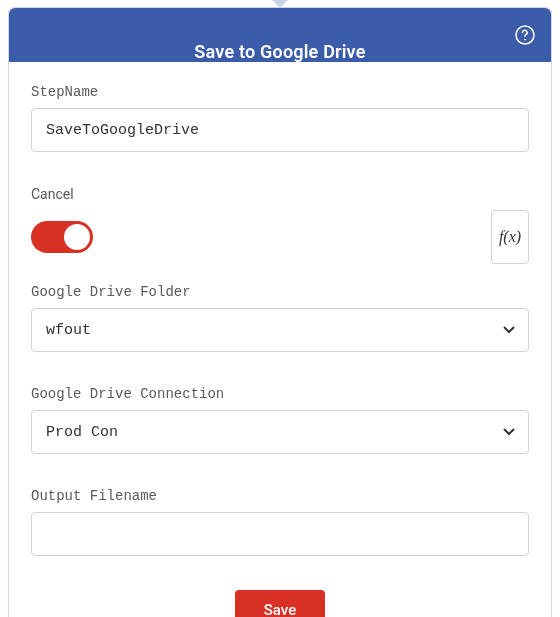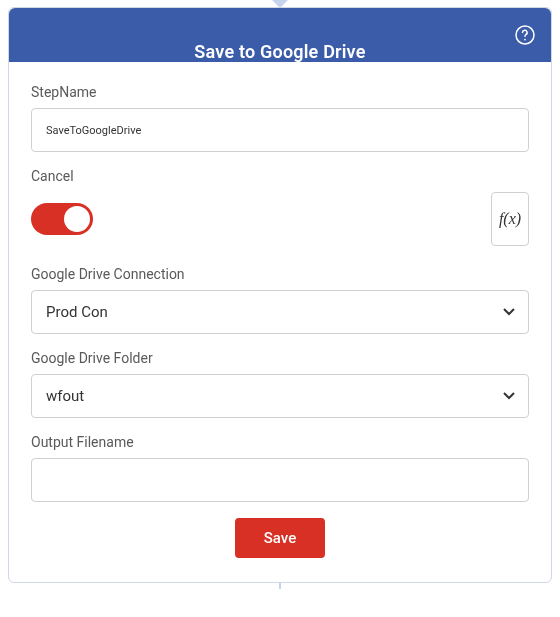--- a/index.html
+++ b/index.html
@@ -59,35 +59,36 @@
       justify-content: center;
       cursor: pointer;
     }
     .help-icon svg {
       display: block;
     }
     .card-body {
       padding: 22px 22px 24px 22px;
     }
     .field {
-      margin-bottom: 16px;
+      margin-bottom: 34px;
+      font-family: Liberation Mono, monospace;
     }
     .field-label {
       font-size: 14px;
       color: #5a5a5a;
       margin-bottom: 8px;
       display: block;
     }
     .text-input {
       width: 100%;
       height: 44px;
       border: 1px solid #d0d0d0;
       border-radius: 4px;
       padding: 0 14px;
-      font-size: 11px;
+      font-size: 15px;
       color: #333;
       font-family: inherit;
       background: #fff;
     }
     .select-wrapper {
       position: relative;
     }
     .select-input {
       width: 100%;
       height: 44px;
@@ -211,52 +212,52 @@
       <input type="text" class="text-input" value="SaveToGoogleDrive" style="">
     </div>
 
     <div>
       <label class="field-label">Cancel</label>
       <div class="enabled-row">
         <div class="toggle on">
           <div class="toggle-knob"></div>
         </div>
         <button type="button" class="fx-button">f(x)</button>
+      </div>
+    </div>
+
+    <div class="field">
+      <label class="field-label">Google Drive Folder</label>
+      <div class="select-wrapper">
+        <select class="select-input">
+          <option>wfout</option>
+        </select>
+        <div class="select-caret">
+          <svg width="12" height="8" viewBox="0 0 12 8">
+              <path d="M1 1 L6 6 L11 1" fill="none" stroke="#333" stroke-width="2"></path>
+            </svg>
+        </div>
       </div>
     </div>
 
     <div class="field">
       <label class="field-label">Google Drive Connection</label>
       <div class="select-wrapper">
         <select class="select-input">
           <option>Prod Con</option>
         </select>
         <div class="select-caret">
           <svg width="12" height="8" viewBox="0 0 12 8">
               <path d="M1 1 L6 6 L11 1" fill="none" stroke="#333" stroke-width="2"></path>
             </svg>
         </div>
       </div>
     </div>
 
     <div class="field">
-      <label class="field-label">Google Drive Folder</label>
-      <div class="select-wrapper">
-        <select class="select-input">
-          <option>wfout</option>
-        </select>
-        <div class="select-caret">
-          <svg width="12" height="8" viewBox="0 0 12 8">
-              <path d="M1 1 L6 6 L11 1" fill="none" stroke="#333" stroke-width="2"></path>
-            </svg>
-        </div>
-      </div>
-    </div>
-
-    <div class="field">
       <label class="field-label">Output Filename</label>
       <input type="text" class="text-input" value="" style="">
     </div>
 
     <div class="button-row">
       <button type="button" class="btn btn-primary">Save</button>
     </div>
   </div>
 </div>
 

